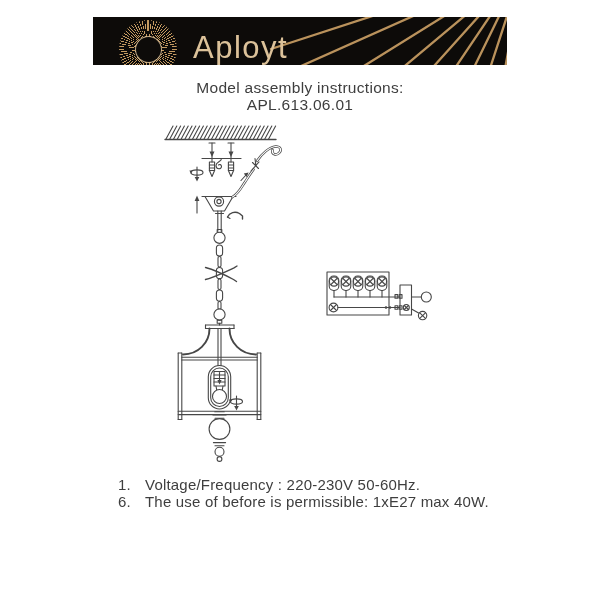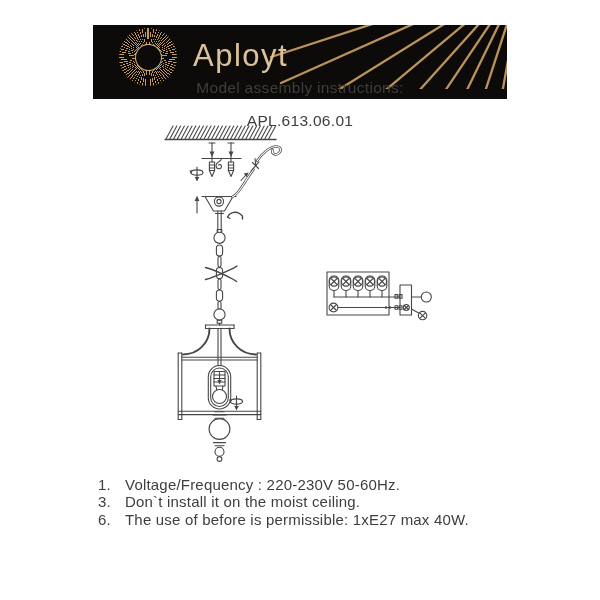--- a/index.html
+++ b/index.html
@@ -4,49 +4,49 @@
 <style>
   :root{
     --banner_bg:#0d0b09; --gold:#c49a61; --gold_text:#dcc29a;
     --line:#474747; --text:#3e3e3e;
   }
   html,body{margin:0;padding:0;background:#fff;}
   .page{position:relative;width:600px;height:600px;background:#fff;overflow:hidden;
         font-family:"Liberation Sans",sans-serif;}
 
   
-  .banner{position:absolute;left:93px;top:25px;width:414px;height:74px;
+  .banner{position:absolute;left:93px;top:17px;width:414px;height:48px;
           background:var(--banner_bg,#0d0b09);overflow:hidden;}
   .rays{position:absolute;left:0;top:0;}
   .sunburst{position:absolute;left:26px;top:3px;width:58px;height:58px;border-radius:50%;
             background:repeating-conic-gradient(var(--gold,#c49a61) 0deg 1.6deg, transparent 1.6deg 5.6deg);}
   .sunburst .disc{position:absolute;left:50%;top:50%;width:25px;height:25px;margin:-12.5px 0 0 -12.5px;
             border-radius:50%;background:var(--banner_bg,#0d0b09);box-shadow:0 0 0 1px rgba(220,194,154,.85);}
   .brand{position:absolute;left:100px;top:13px;font-size:31px;font-weight:400;
          color:var(--gold_text,#dcc29a);letter-spacing:1.5px;}
 
   
   .subtitle,.model{position:absolute;left:0;width:600px;text-align:center;
          color:var(--text,#3e3e3e);font-size:15.5px;font-weight:500;letter-spacing:.3px;}
   .subtitle{top:79px;}
-  .model{top:112px;}
+  .model{top:96px;}
 
   
   .drawing{position:absolute;left:0;top:0;}
   .drawing path,.drawing line,.drawing rect,.drawing circle,.drawing ellipse,.drawing polygon,.drawing polyline{
     fill:none;stroke:var(--line,#474747);stroke-width:1.1;stroke-linecap:round;stroke-linejoin:round;}
   .drawing .fill{fill:var(--line,#474747);stroke:none;}
   .drawing .wf{fill:#fff;}
   .drawing .thick{stroke-width:2.5;}
   .drawing .wcore{stroke:#fff;stroke-width:1.1;}
   .drawing .mid{stroke-width:1.4;}
   .drawing .arm{stroke-width:1.9;}
 
   
-  .instructions{position:absolute;left:84px;top:476px;margin:0;padding:0;list-style:none;
+  .instructions{position:absolute;left:104px;top:476px;margin:0;padding:0;list-style:none;
      color:var(--text,#3e3e3e);font-size:15px;line-height:17.3px;font-weight:500;
      letter-spacing:.2px;white-space:nowrap;}
   .instructions .num{display:inline-block;width:27px;text-align:right;margin-right:14px;}
 </style>
 </head>
 <body>
 
 <div class="page">
 
   <div class="banner">
@@ -289,17 +289,16 @@
       <g>
         <circle class="wf" cx="422.6" cy="315.6" r="4.2"></circle>
         <line x1="419.8" y1="312.8" x2="425.4" y2="318.4"></line>
         <line x1="419.8" y1="318.4" x2="425.4" y2="312.8"></line>
       </g>
     </g>
   </svg>
 
   <ol class="instructions">
     <li><span class="num">1.</span><span class="txt">Voltage/Frequency : 220-230V 50-60Hz.</span></li>
-    <li><span class="num">3.</span><span class="txt">Don`t install it on the moist ceiling.</span></li>
     <li><span class="num">6.</span><span class="txt">The use of before is permissible: 1xE27 max 40W.</span></li>
   </ol>
 
 </div>
 
 </body></html>

